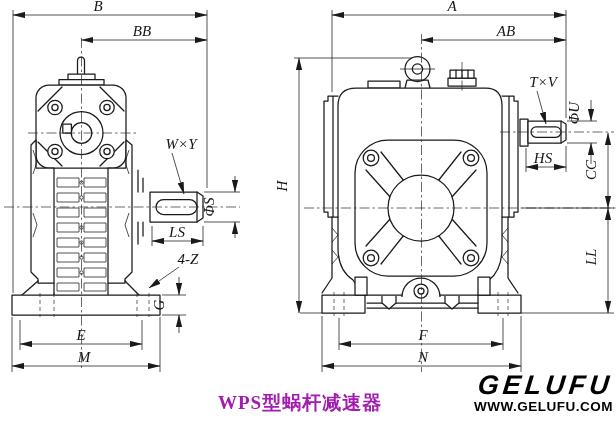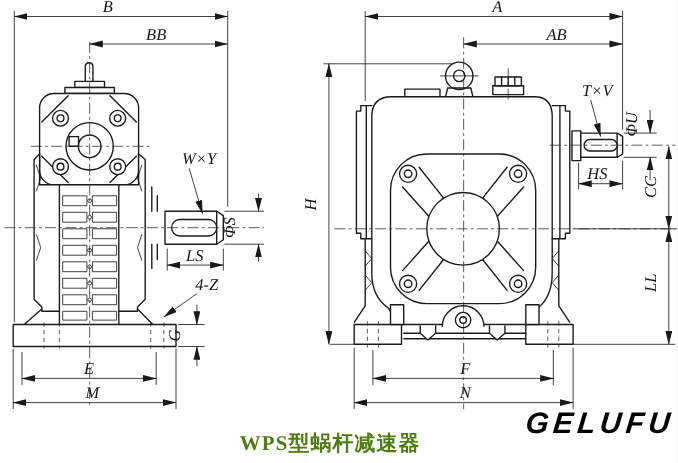--- a/index.html
+++ b/index.html
@@ -6,21 +6,21 @@
   .stage{position:relative;width:616px;height:421px;background:#ffffff;overflow:hidden;
          font-family:"Liberation Serif", serif;}
   svg{position:absolute;left:0;top:0;}
   .o   {fill:none;stroke:#1a1a1a;stroke-width:1.25;stroke-linejoin:round;stroke-linecap:round;}
   .ow  {fill:#ffffff;stroke:#1a1a1a;stroke-width:1.25;stroke-linejoin:round;}
   .thin{fill:none;stroke:#1a1a1a;stroke-width:0.75;}
   .cl  {fill:none;stroke:#2a2a2a;stroke-width:0.7;stroke-dasharray:10 3 2.5 3;}
   .hole{fill:none;stroke:#2a2a2a;stroke-width:0.7;stroke-dasharray:4 3;}
   text.dim{font:italic 15px "Liberation Serif", serif;fill:#141414;text-anchor:middle;}
   .caption{position:absolute;left:218px;top:390px;width:260px;
-           font:bold 19px "Liberation Serif", serif;color:#4d7c0f;letter-spacing:1px;}
+           font:bold 19px "Liberation Serif", serif;color:#a21caf;letter-spacing:1px;}
   .brand{position:absolute;right:3px;top:372px;width:220px;text-align:right;color:#000;}
   .brand .name{font:italic 900 27px "Liberation Sans", sans-serif;letter-spacing:4px;
                transform:skewX(-6deg);display:block;line-height:27px;}
   .brand .site{font:bold 13.5px "Liberation Sans", sans-serif;letter-spacing:0.5px;
                display:block;line-height:15px;}
 </style>
 </head>
 <body>
 
 <div class="stage">
@@ -234,14 +234,15 @@
     <path class="cl" d="M304,208 H616"></path>
     <path class="cl" d="M500,132 H614"></path>
     <path class="cl" d="M462,62 V92"></path>
   </g>
 </svg>
 
 <div class="caption">WPS型蜗杆减速器</div>
 
 <div class="brand">
   <span class="name">GELUFU</span>
+  <span class="site">WWW.GELUFU.COM</span>
 </div>
 </div>
 
 </body></html>

